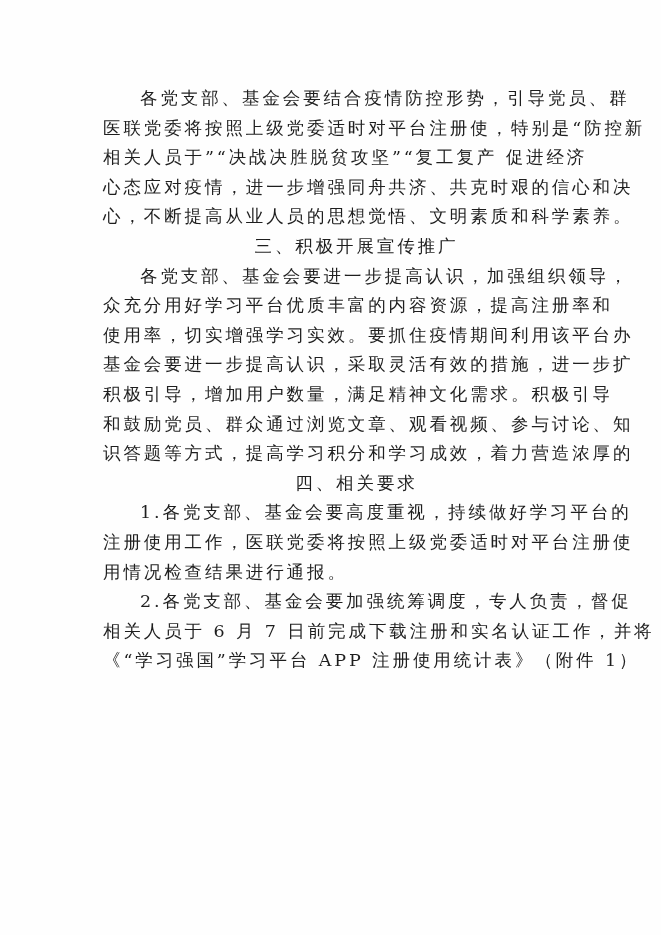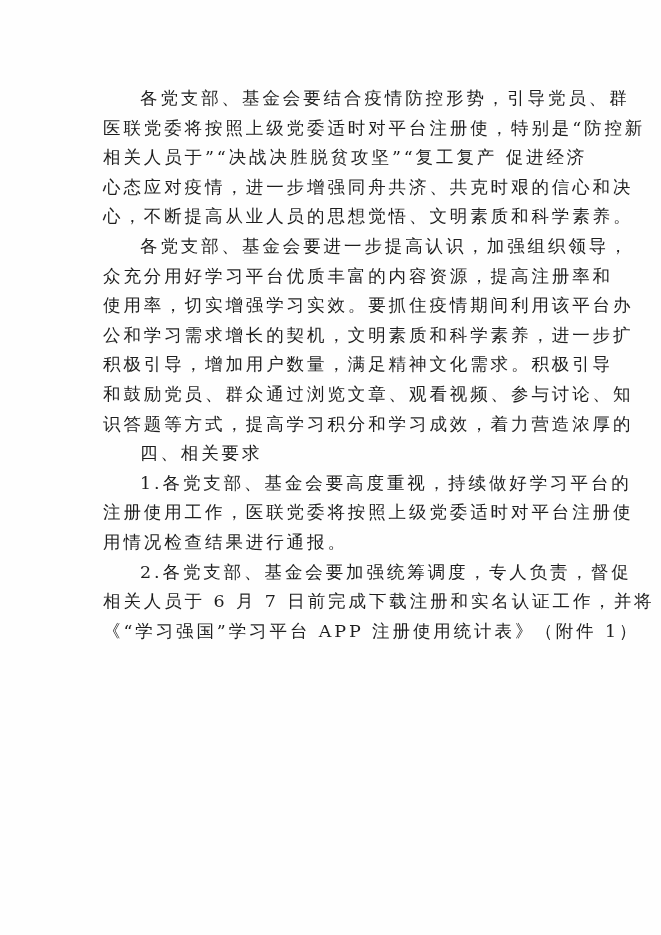--- a/index.html
+++ b/index.html
@@ -6,42 +6,45 @@
   body { width: 661px; height: 935px; overflow: hidden; position: relative; }
   .page {
     position: absolute; left: 0; top: 0; width: 661px; height: 935px; background: #fefefe;
   }
   .content {
     position: absolute; left: 103px; top: 84px; width: 470px;
     font-family: "DejaVu Serif", "Liberation Serif", serif;
     font-size: 17.5px; color: #1e1e1e; letter-spacing: 2.9px;
   }
   .line { height: 29.6px; line-height: 29.6px; white-space: nowrap; overflow: visible; }
-  .indent { padding-left: 37px; }
+  .indent { padding-left: 37px; text-align: center; }
 </style>
 </head>
 <body>
 
 <div class="page">
   <div class="content">
 
     <div>
       <div class="line indent">各党支部、基金会要结合疫情防控形势，引导党员、群</div>
       <div class="line">医联党委将按照上级党委适时对平台注册使，特别是“防控新</div>
       <div class="line">相关人员于”“决战决胜脱贫攻坚”“复工复产 促进经济</div>
       <div class="line">心态应对疫情，进一步增强同舟共济、共克时艰的信心和决</div>
       <div class="line">心，不断提高从业人员的思想觉悟、文明素质和科学素养。</div>
     </div>
 
+    <div>
+      <div class="line indent">三、积极开展宣传推广</div>
+    </div>
 
     <div>
       <div class="line indent">各党支部、基金会要进一步提高认识，加强组织领导，</div>
       <div class="line">众充分用好学习平台优质丰富的内容资源，提高注册率和</div>
       <div class="line">使用率，切实增强学习实效。要抓住疫情期间利用该平台办</div>
-      <div class="line">公和学习需求增长的契机，文明素质和科学素养，进一步扩</div>
+      <div class="line">基金会要进一步提高认识，采取灵活有效的措施，进一步扩</div>
       <div class="line">积极引导，增加用户数量，满足精神文化需求。积极引导</div>
       <div class="line">和鼓励党员、群众通过浏览文章、观看视频、参与讨论、知</div>
       <div class="line">识答题等方式，提高学习积分和学习成效，着力营造浓厚的</div>
     </div>
 
     <div>
       <div class="line indent">四、相关要求</div>
     </div>
 
     <div>

